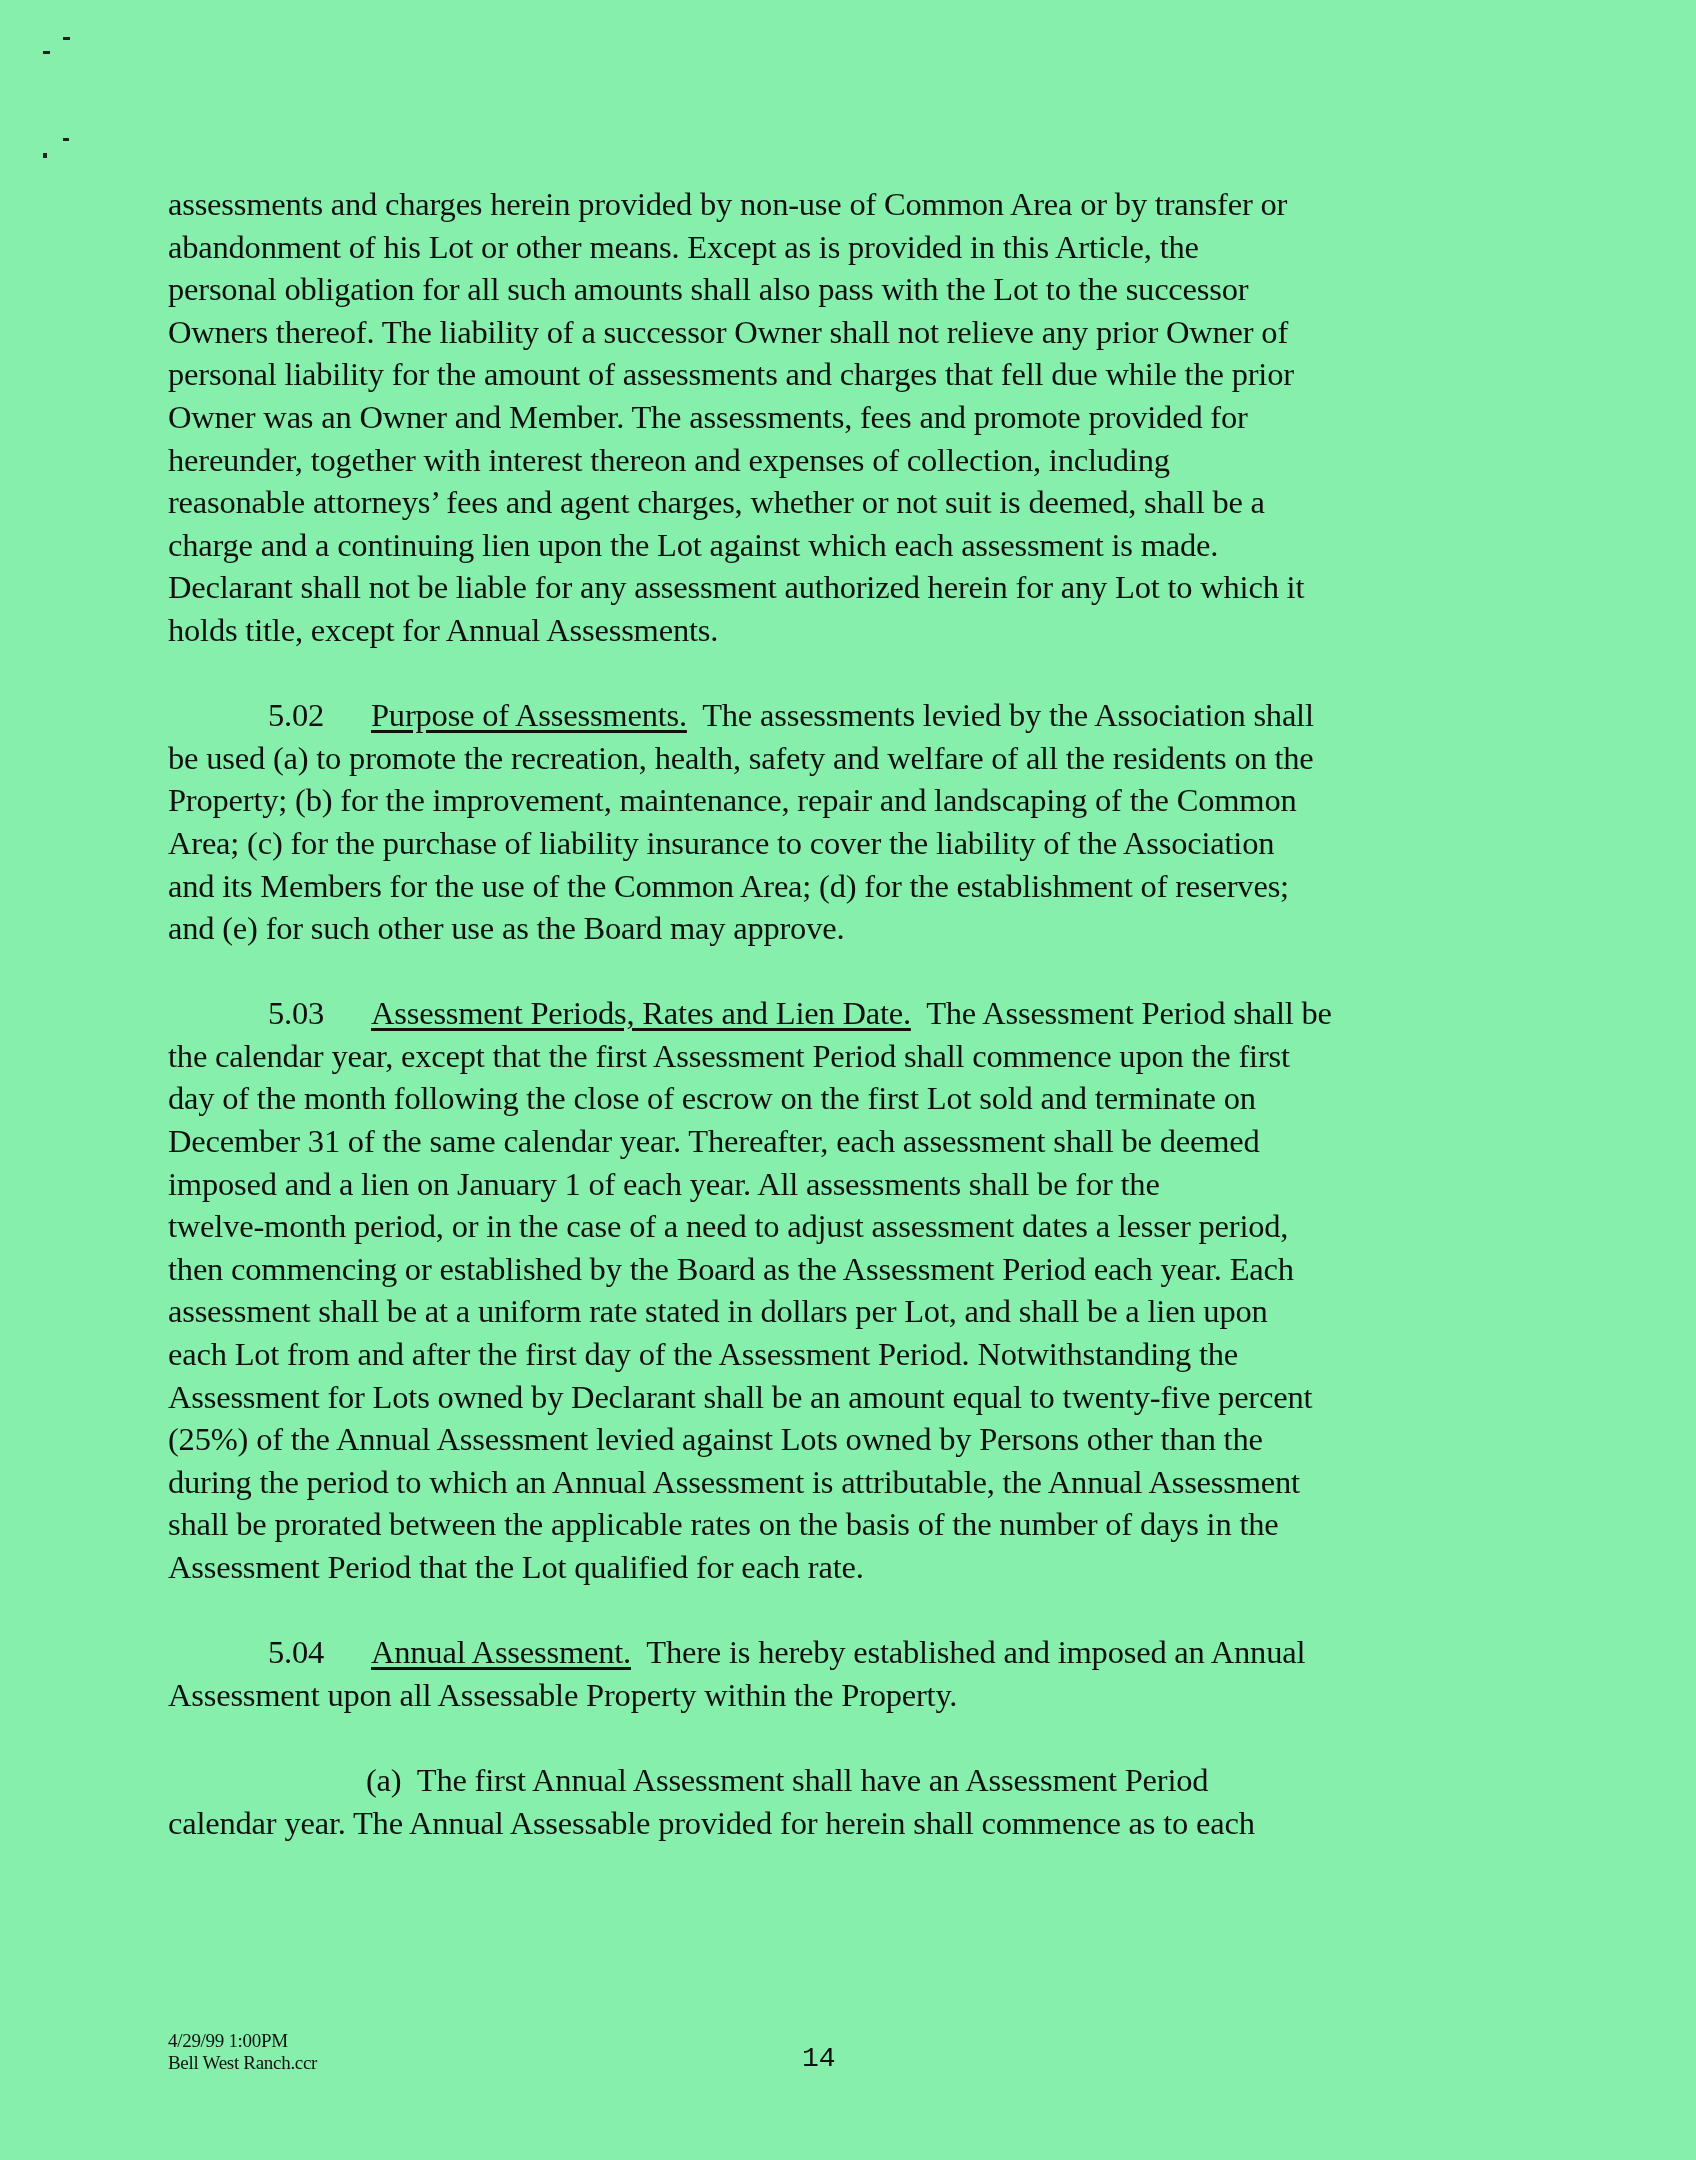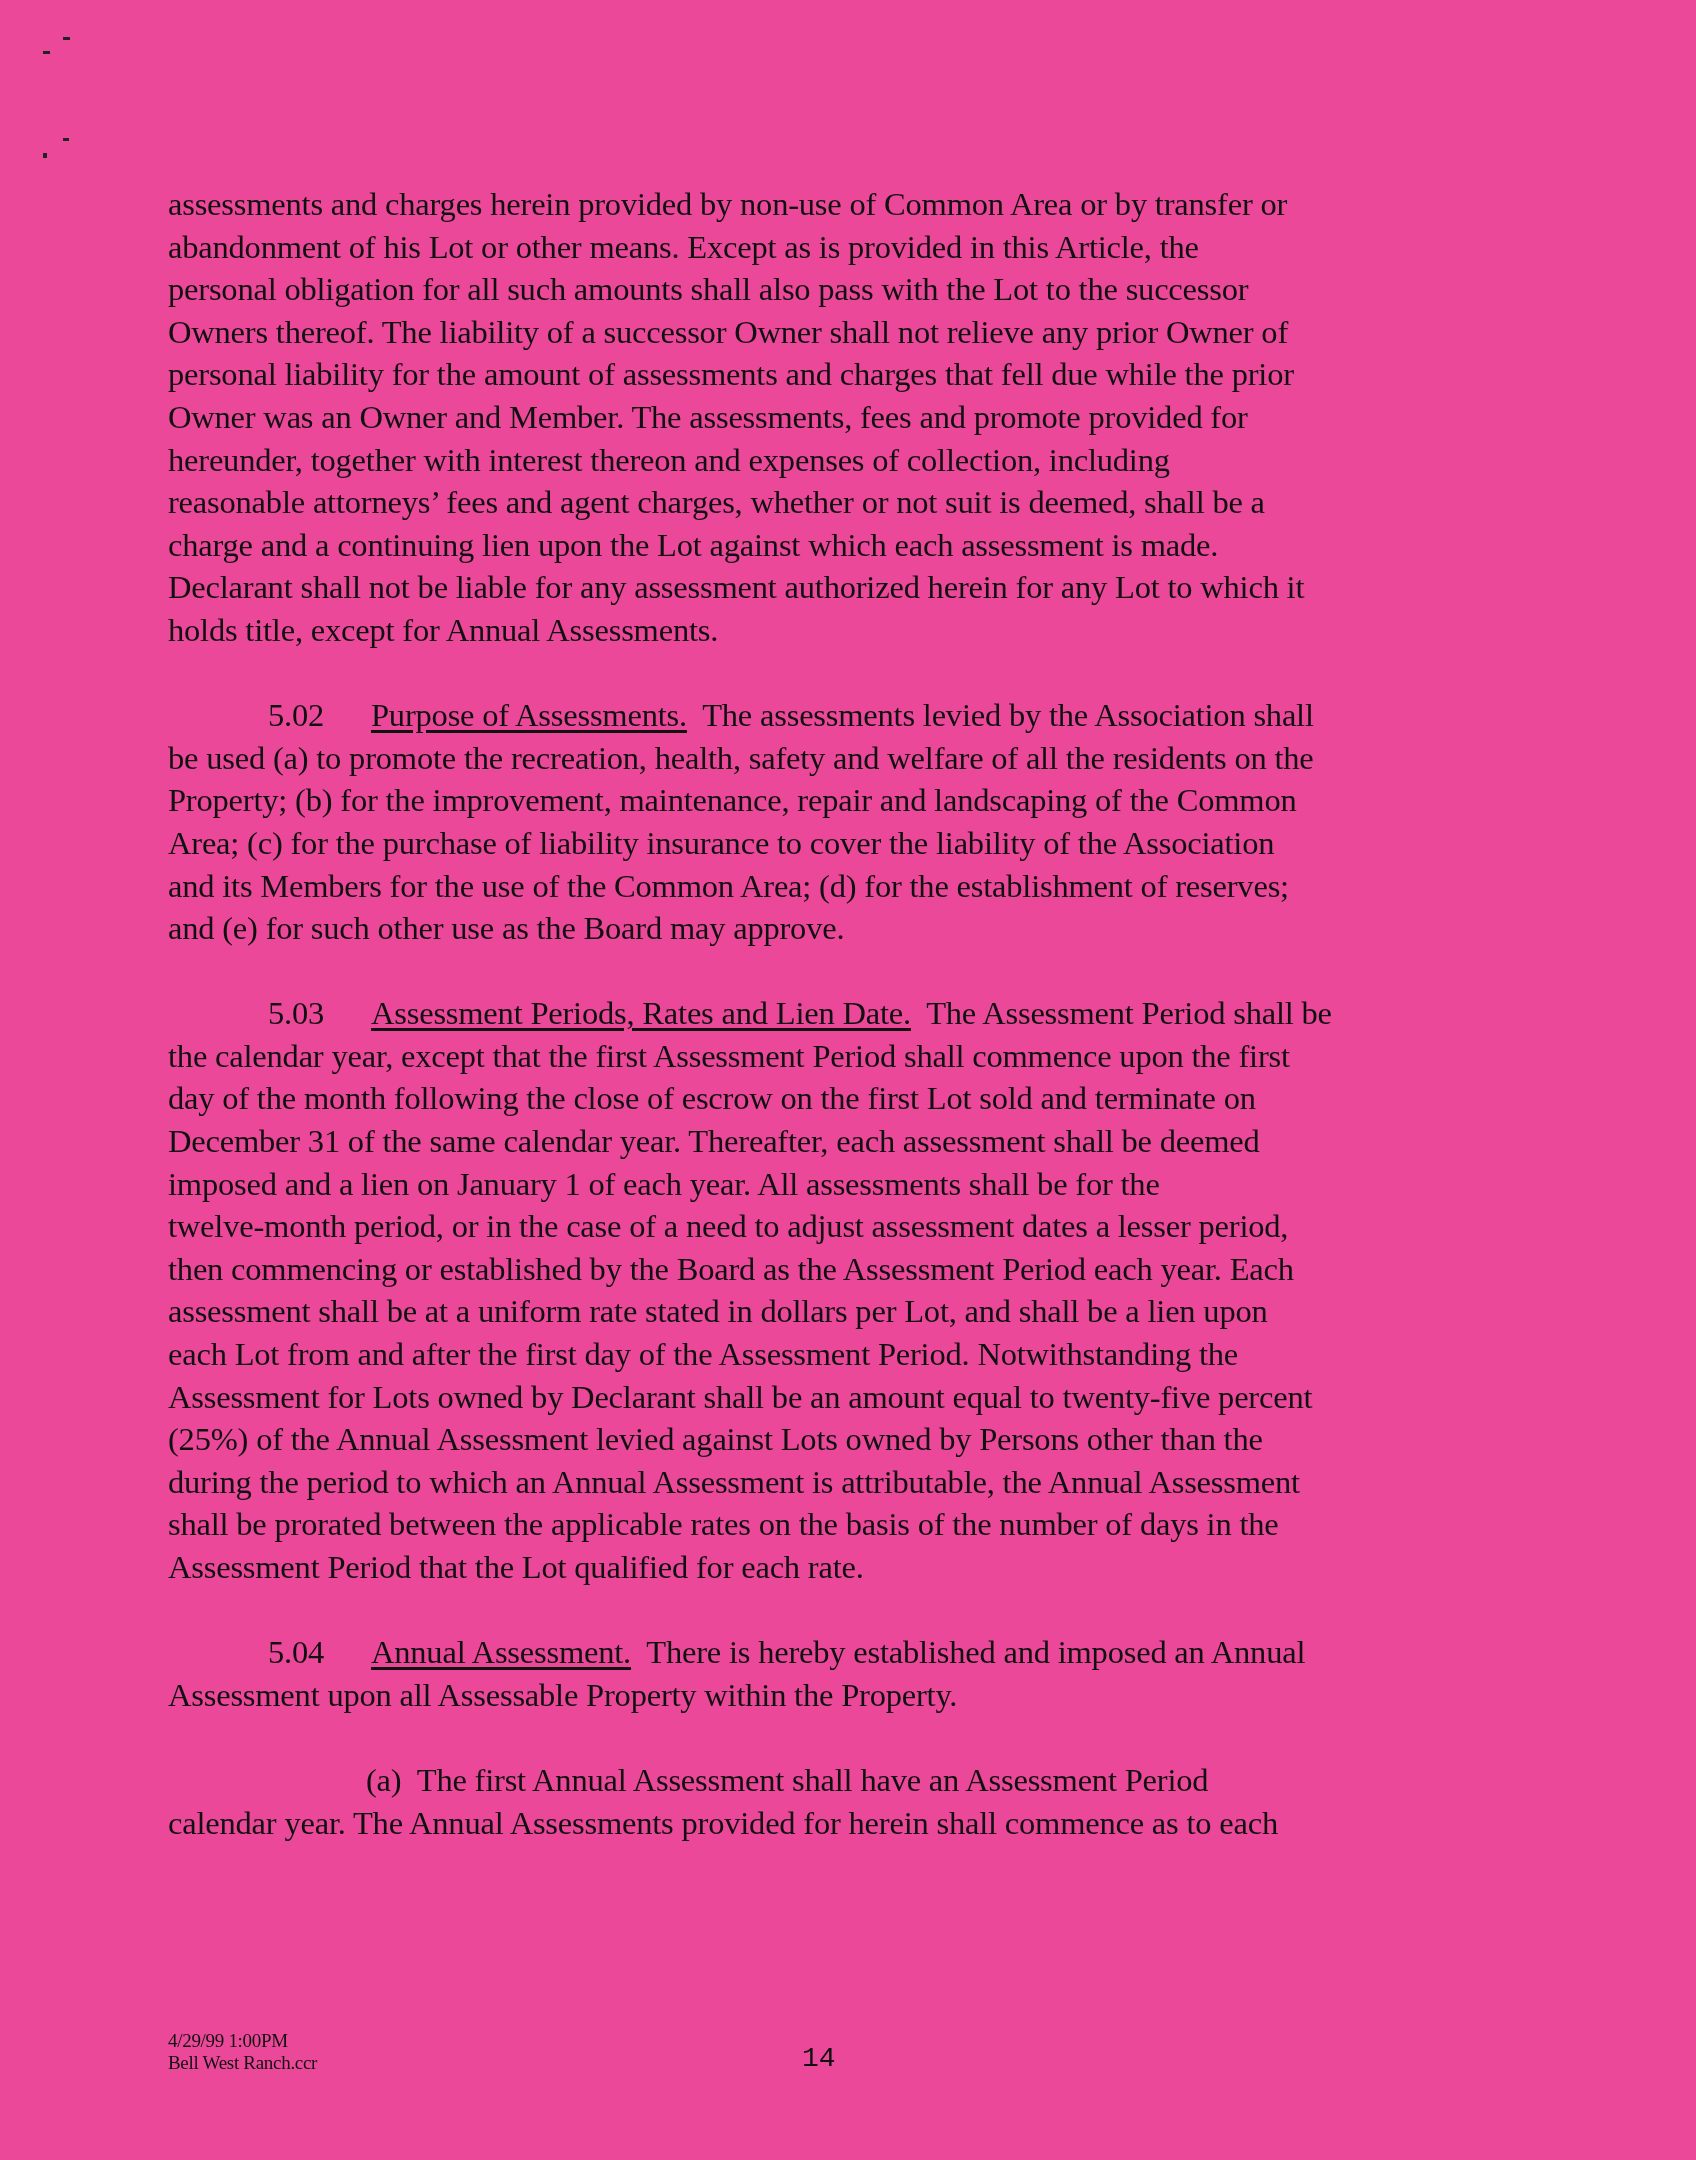--- a/index.html
+++ b/index.html
@@ -13,21 +13,21 @@
       position: relative;
       overflow: hidden;
       font-family: "Liberation Serif", "DejaVu Serif", serif;
       color: #111111;
     }
     .page {
       position: absolute;
       left: 0; top: 0;
       width: 1696px;
       height: 2160px;
-      background: #ec4899;
+      background: #86efac;
     }
     .scan-mark {
       position: absolute;
       background: #222;
       height: 3px;
     }
     .body-text {
       position: absolute;
       left: 168px;
       top: 183px;
@@ -131,21 +131,21 @@
 
     <div>
       <span class="line indent1"><span class="secnum">5.04</span><span class="heading">Annual Assessment.</span><span style="white-space:pre">  There is hereby established and imposed an Annual</span></span>
       <span class="line">Assessment upon all Assessable Property within the Property.</span>
     </div>
 
     <span class="para-gap"></span>
 
     <div>
       <span class="line indent2" style="white-space:pre">(a)  The first Annual Assessment shall have an Assessment Period</span>
-      <span class="line">calendar year.  The Annual Assessments provided for herein shall commence as to each</span>
+      <span class="line">calendar year.  The Annual Assessable provided for herein shall commence as to each</span>
     </div>
   </div>
 
   <div class="footer-left">
     <span>4/29/99 1:00PM</span>
     <span>Bell West Ranch.ccr</span>
   </div>
 
   <div class="page-number">14</div>
 </div>

